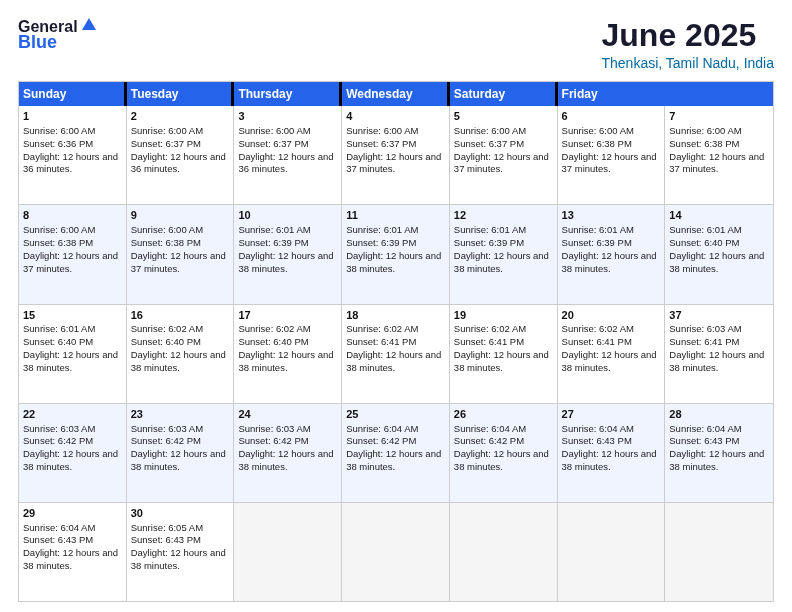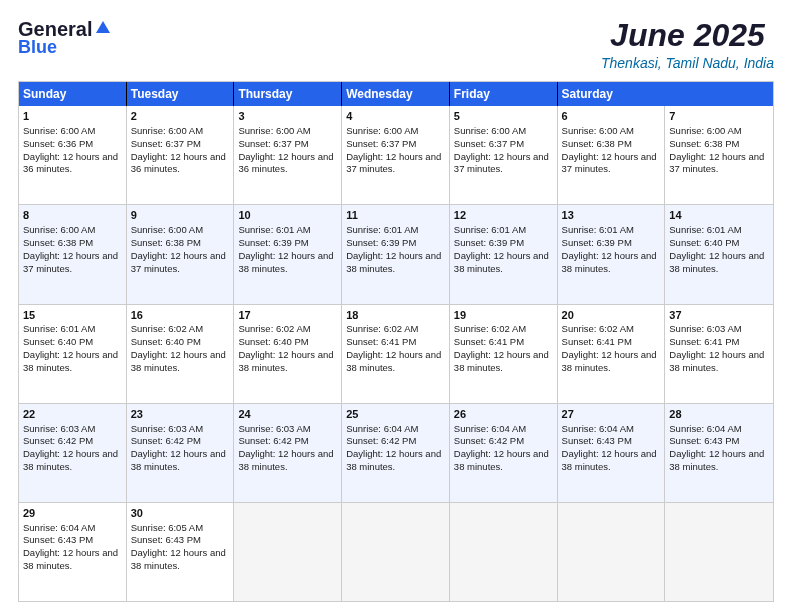--- a/index.html
+++ b/index.html
@@ -24,36 +24,35 @@
       margin-bottom: 10px;
     }
     .logo {
       display: flex;
       flex-direction: column;
       align-items: flex-start;
     }
     .logo-text {
       display: flex;
       align-items: center;
-      font-size: 20px;
+      font-size: 16px;
       font-weight: bold;
       color: #1a1a2e;
     }
     .logo-general { color: #1a1a2e; }
     .logo-blue { color: #2563eb; }
     .logo-icon {
       width: 18px;
       height: 18px;
       margin-left: 2px;
       position: relative;
       top: -2px;
     }
     .title-block {
-      text-align: center;
-      font-style: italic;
+      text-align: left;
     }
     .month-title {
       font-size: 32px;
       font-weight: bold;
       color: #1a1a2e;
       line-height: 1.1;
     }
     .location-title {
       font-size: 14px;
       color: #0369a1;
@@ -69,21 +68,21 @@
       display: grid;
       grid-template-columns: repeat(7, 1fr);
       background: #2563eb;
     }
     .cal-header-cell {
       color: #fff;
       font-weight: bold;
       font-size: 12px;
       padding: 5px 4px;
       text-align: left;
-      border-right: 1px solid #000000;
+      border-right: 3px solid #000000;
     }
     .cal-header-cell:last-child { border-right: none; }
     .cal-body {
       flex: 1;
       display: flex;
       flex-direction: column;
     }
     .cal-row {
       display: grid;
       grid-template-columns: repeat(7, 1fr);
@@ -129,22 +128,22 @@
       <div class="location-title">Thenkasi, Tamil Nadu, India</div>
     </div>
   </div>
 
   <div class="calendar">
     <div class="cal-header">
     <div class="cal-header-cell">Sunday</div>
         <div class="cal-header-cell">Tuesday</div>
         <div class="cal-header-cell">Thursday</div>
         <div class="cal-header-cell">Wednesday</div>
+        <div class="cal-header-cell">Saturday</div>
         <div class="cal-header-cell">Friday</div>
-        <div class="cal-header-cell">Saturday</div>
       </div>
     <div class="cal-body">
     <div class="cal-row">
           <div class="cal-cell"><span class="day-num">1</span><span>Sunrise: 6:00 AM<br>Sunset: 6:36 PM<br>Daylight: 12 hours and 36 minutes.</span></div>
           <div class="cal-cell"><span class="day-num">2</span><span>Sunrise: 6:00 AM<br>Sunset: 6:37 PM<br>Daylight: 12 hours and 36 minutes.</span></div>
           <div class="cal-cell"><span class="day-num">3</span><span>Sunrise: 6:00 AM<br>Sunset: 6:37 PM<br>Daylight: 12 hours and 36 minutes.</span></div>
           <div class="cal-cell"><span class="day-num">4</span><span>Sunrise: 6:00 AM<br>Sunset: 6:37 PM<br>Daylight: 12 hours and 37 minutes.</span></div>
           <div class="cal-cell"><span class="day-num">5</span><span>Sunrise: 6:00 AM<br>Sunset: 6:37 PM<br>Daylight: 12 hours and 37 minutes.</span></div>
           <div class="cal-cell"><span class="day-num">6</span><span>Sunrise: 6:00 AM<br>Sunset: 6:38 PM<br>Daylight: 12 hours and 37 minutes.</span></div>
           <div class="cal-cell"><span class="day-num">7</span><span>Sunrise: 6:00 AM<br>Sunset: 6:38 PM<br>Daylight: 12 hours and 37 minutes.</span></div>

